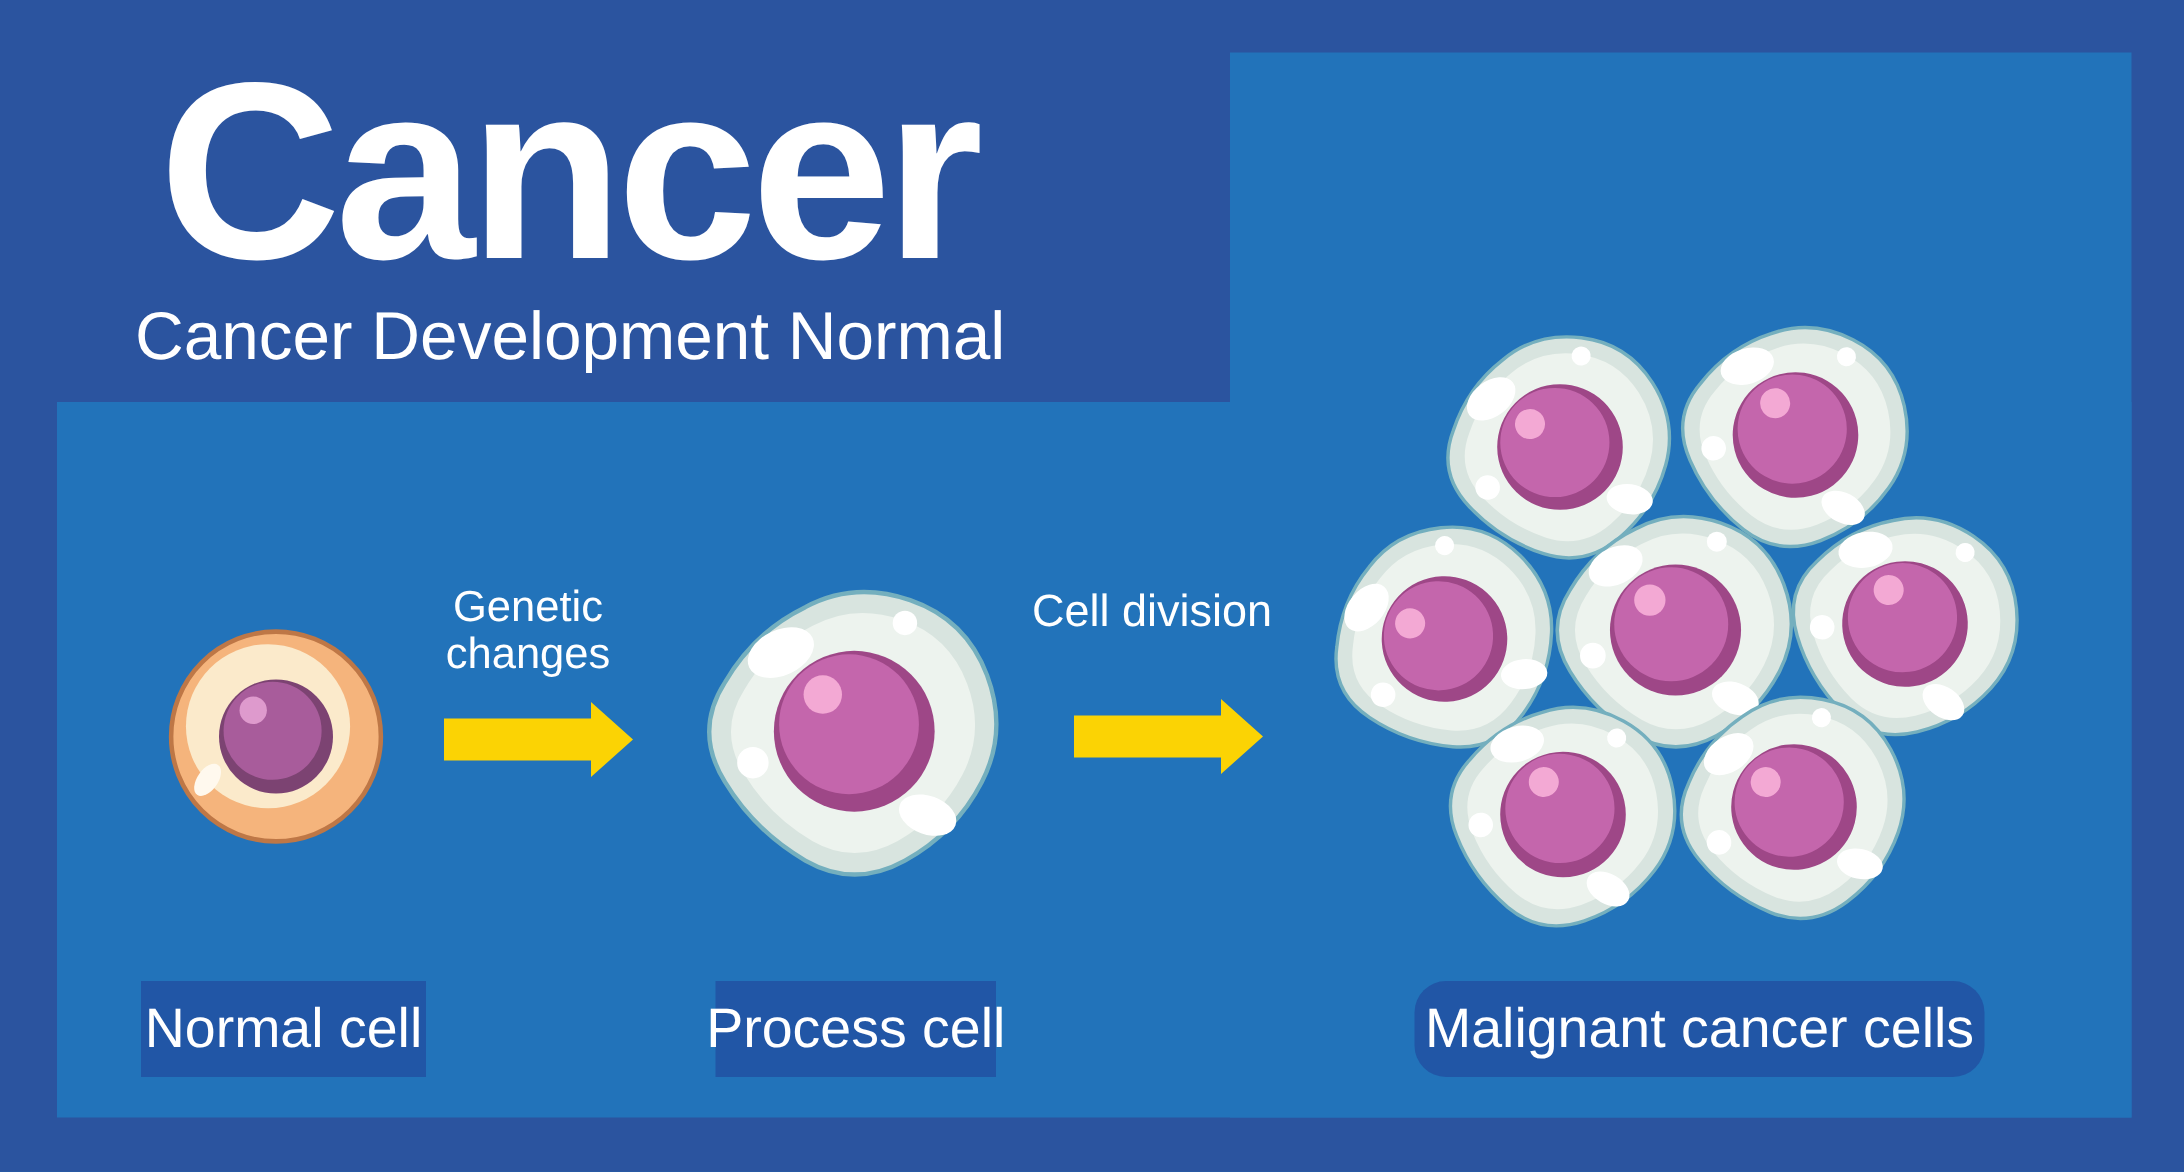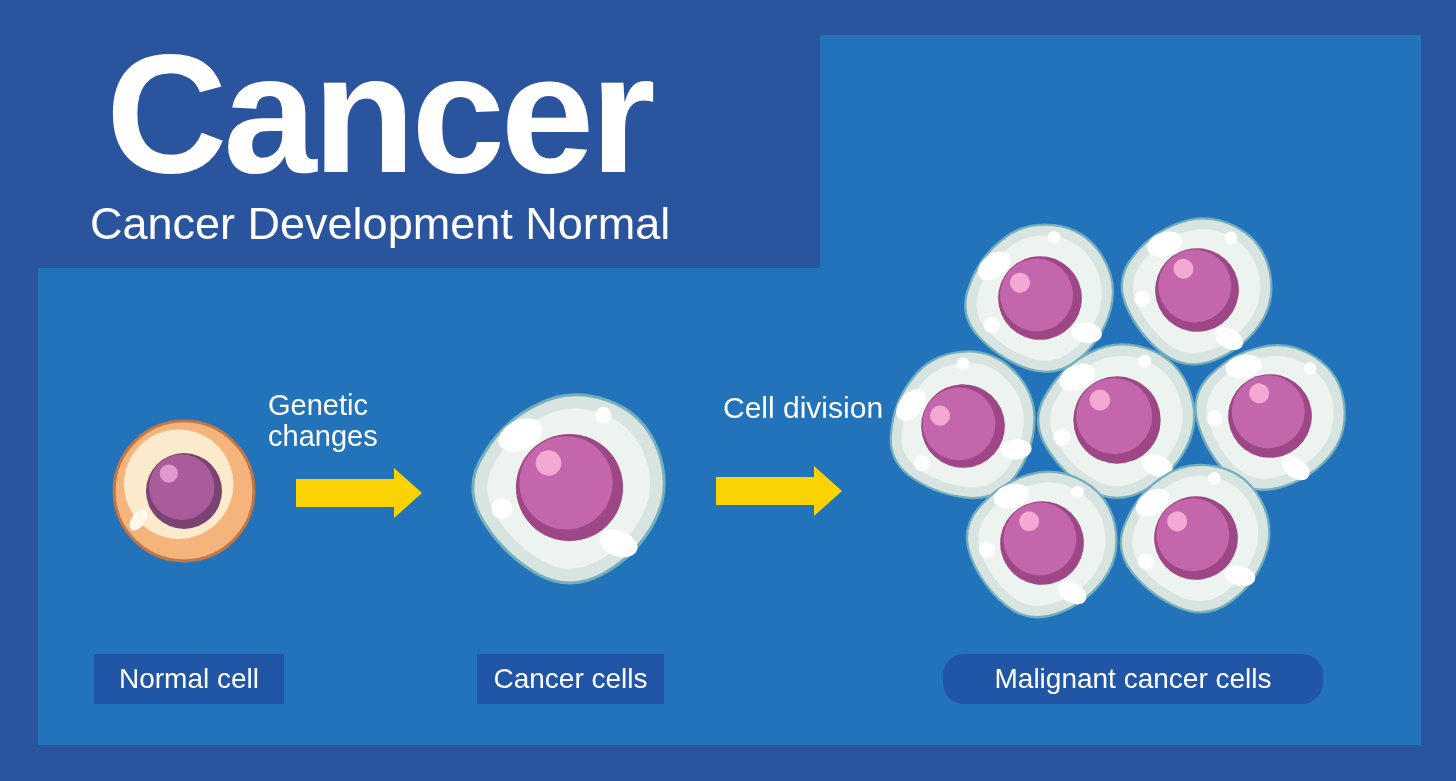--- a/index.html
+++ b/index.html
@@ -29,36 +29,36 @@
   .subtitle {
     position:absolute; left:90px; top:198px;
     color:var(--text,#fff);
     font-size:45px; font-weight:400; letter-spacing:0;
     white-space:nowrap;
   }
 
   
   .step-label {
     position:absolute; color:var(--text,#fff);
-    text-align:left; font-size:29px; line-height:31px;
+    text-align:center; font-size:29px; line-height:31px;
   }
   #genetic-label  { left:268px; top:390px; width:168px; }
-  #division-label { left:683px; top:392px; width:170px; white-space:nowrap; font-size:30px;margin-left:40px; }
+  #division-label { left:683px; top:392px; width:170px; white-space:nowrap; font-size:30px; }
 
   
   .arrow { position:absolute; width:126px; height:50px; display:block; }
   #arrow1 { left:296px; top:468px; }
   #arrow2 { left:716px; top:466px; }
   .arrow polygon { fill:var(--arrow,#FBD304); }
 
   
   .caption {
-    position:absolute; top:654px; height:50px;
+    position:absolute; top:654px; height:64px;
     background:var(--caption_bg,#2156A6);
-    color:var(--text,#fff); font-size:28px;
+    color:var(--text,#fff); font-size:37px;
     display:flex; align-items:center; justify-content:center;
     white-space:nowrap;
   }
   #cap-normal    { left:94px;  width:190px; }
   #cap-cancer    { left:477px; width:187px; }
   #cap-malignant { left:943px; width:380px;border-radius:21px; }
 
   
   .illus { position:absolute; display:block; }
   .normal-svg  { left:108px; top:415px; width:152px; height:152px; }
@@ -142,16 +142,16 @@
     <use href="#cell" x="79" y="9" width="182" height="182" transform="rotate(-12 170 100)"></use>
     <use href="#cell" x="236" y="1" width="182" height="182" transform="rotate(8 327 92)"></use>
     <use href="#cell" x="2" y="137" width="182" height="182" transform="rotate(-25 93 228)"></use>
     <use href="#cell" x="309" y="127" width="182" height="182" transform="rotate(15 400 218)"></use>
     <use href="#cell" x="152" y="127" width="190" height="190"></use>
     <use href="#cell" x="81" y="254" width="182" height="182" transform="rotate(10 172 345)"></use>
     <use href="#cell" x="235" y="249" width="182" height="182" transform="rotate(-8 326 340)"></use>
   </svg>
 
   <div class="caption" id="cap-normal">Normal cell</div>
-  <div class="caption" id="cap-cancer">Cancer cells</div>
+  <div class="caption" id="cap-cancer">Process cell</div>
   <div class="caption" id="cap-malignant">Malignant cancer cells</div>
 
 </div>
 
 </body></html>

